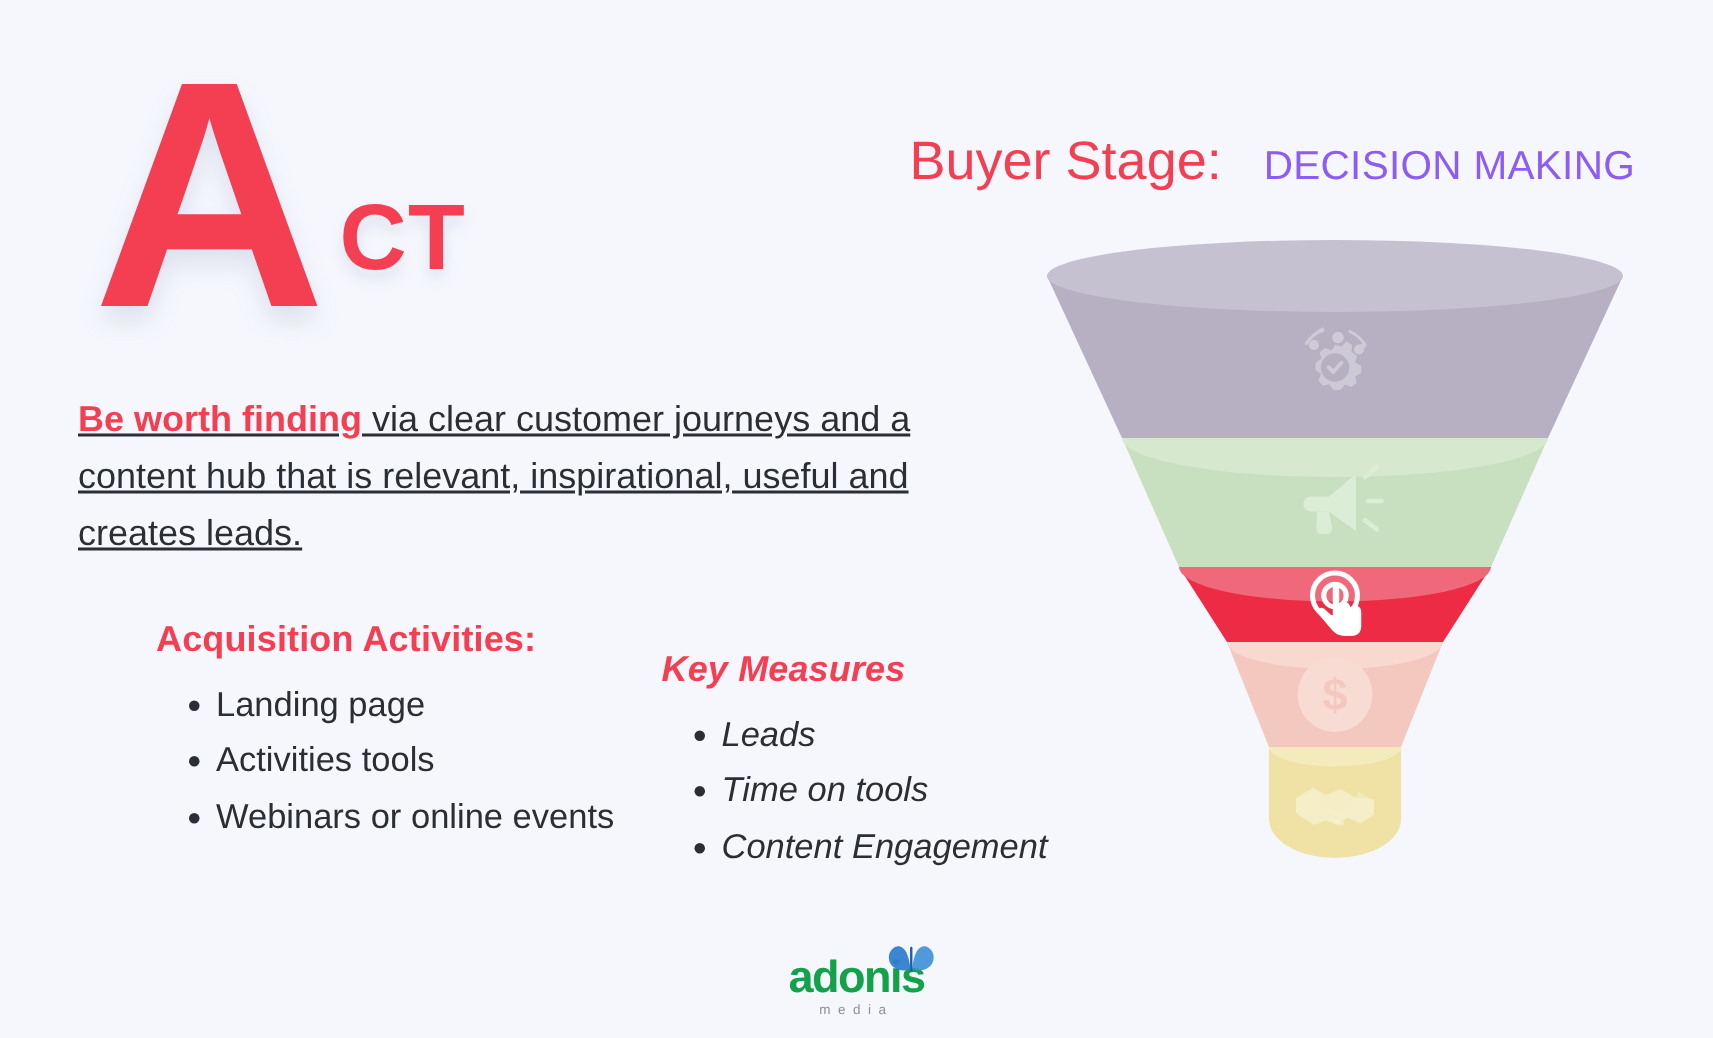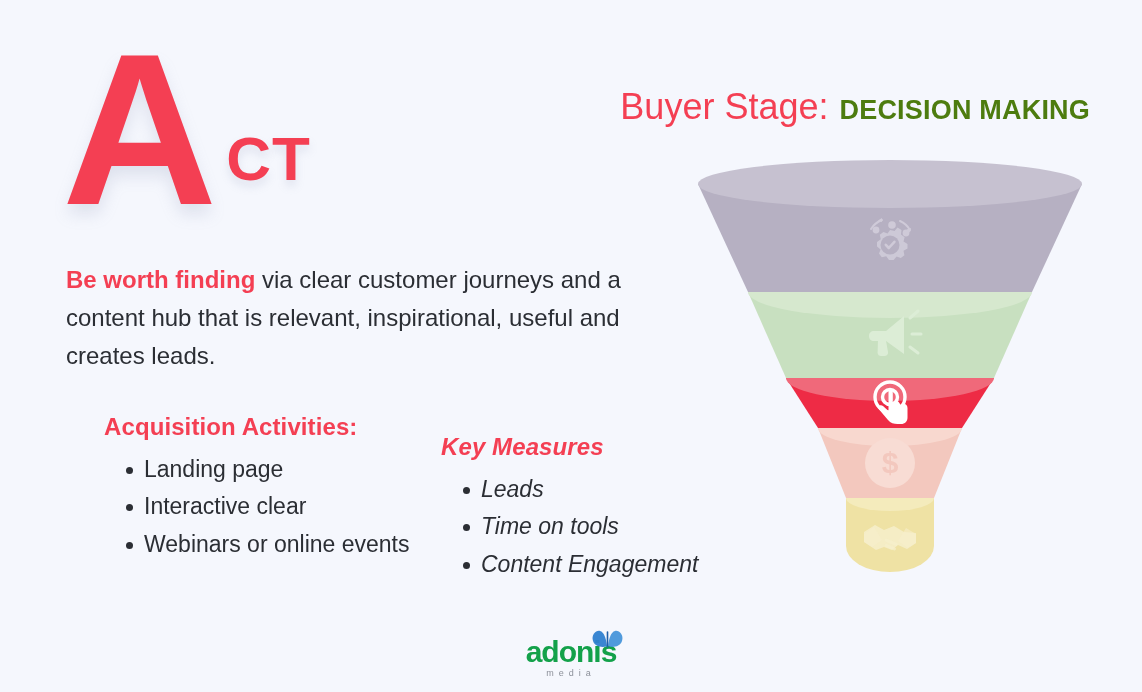--- a/index.html
+++ b/index.html
@@ -46,34 +46,35 @@
     align-items:baseline;
     white-space:nowrap;
   }
   #buyer-stage-label {
     font-size:36px;
     color:#F43F53;
     font-weight:normal;
   }
   #buyer-stage-value {
     font-size:27px;
-    color:#4d7c0f;
-    font-weight:bold;
-    margin-left:11px;
+    color:#8b5cf6;
+    font-weight:normal;
+    margin-left:28px;
     letter-spacing:0.2px;
   }
 
   
   #intro-paragraph {
     position:absolute;
-    left:66px; top:261px;
+    left:52px; top:261px;
     width:580px;
     font-size:24px;
     line-height:1.58;
     color:#2B2E34;
+    text-decoration:underline;
   }
   #intro-lead {
     color:#F43F53;
     font-weight:bold;
   }
 
   
   #acquisition-section { position:absolute; left:64px; top:413px; width:380px;margin-left:40px; }
   #measures-section    { position:absolute; left:441px; top:433px; width:340px;font-style:italic; }
 
@@ -145,21 +146,21 @@
   <span id="buyer-stage-label">Buyer Stage:</span>
   <span id="buyer-stage-value">DECISION MAKING</span>
 </div>
 
 <p id="intro-paragraph"><span id="intro-lead">Be worth finding</span><span> via clear customer journeys and a content hub that is relevant, inspirational, useful and creates leads.</span></p>
 
 <div id="acquisition-section">
   <div class="section-heading">Acquisition Activities:</div>
   <ul class="bullet-list">
     <li>Landing page</li>
-    <li>Interactive clear</li>
+    <li>Activities tools</li>
     <li>Webinars or online events</li>
   </ul>
 </div>
 
 <div id="measures-section">
   <div class="section-heading">Key Measures</div>
   <ul class="bullet-list">
     <li>Leads</li>
     <li>Time on tools</li>
     <li>Content Engagement</li>

